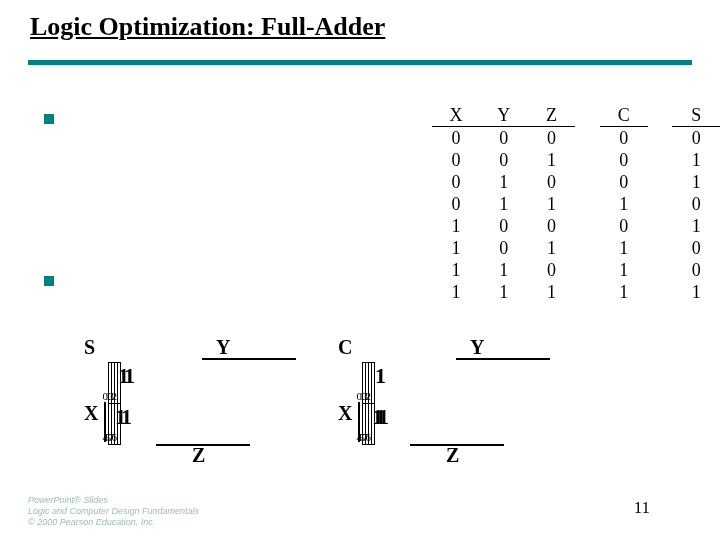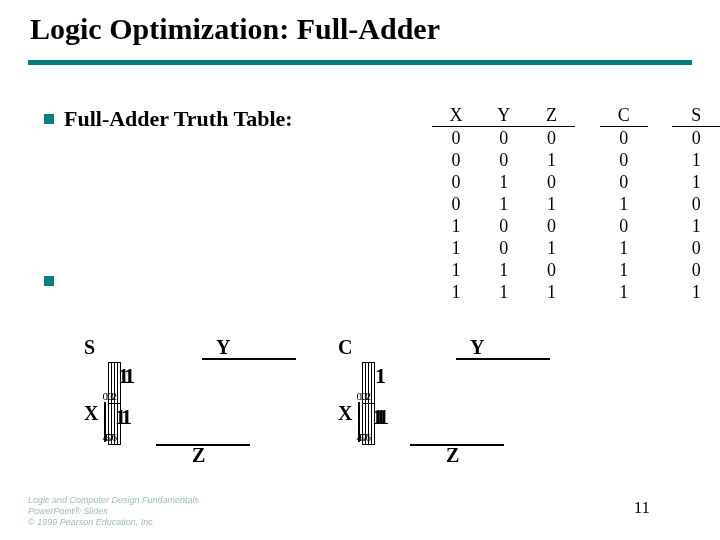--- a/index.html
+++ b/index.html
@@ -14,22 +14,23 @@
   }
   .slide {
     position: relative;
     width: 720px;
     height: 540px;
   }
   .title {
     position: absolute;
     left: 30px;
     top: 12px;
-    font-size: 30px;
-    font-weight: bold;
+    font-size: 26px;
+    font-weight: bold;
+    text-decoration: underline;
   }
   .hr {
     position: absolute;
     left: 28px;
     top: 60px;
     width: 664px;
     height: 5px;
     background: #008080;
   }
   .bullet {
@@ -161,21 +162,21 @@
 </style>
 </head>
 <body>
 
 <div class="slide">
 
   <div class="title">Logic Optimization: Full-Adder</div>
   <div class="hr"></div>
 
   <div class="bullet b1">
-    <span class="sq"></span><span>Full-Adder Truth Table:</span>
+    <span class="sq"></span>
   </div>
 
   <div class="bullet b2">
     <span class="sq"></span>
   </div>
 
   <table class="tt">
     <thead>
       <tr>
         <th>X</th>
@@ -359,19 +360,19 @@
             </td>
       </tr>
     </tbody>
       </table>
     <div class="km-ybar" style="left:116px; top:18px; width:94px;"></div>
     <div class="km-zbar" style="left:70px; top:104px; width:94px;"></div>
     <div class="km-xbar" style="left:18px; top:62px; height:40px;"></div>
   </div>
 
   <div class="footer">
+    <span class="line">PowerPoint® Slides</span>
     <span class="line">Logic and Computer Design Fundamentals</span>
-    <span class="line">PowerPoint® Slides</span>
-    <span class="line">© 1999 Pearson Education, Inc.</span>
+    <span class="line">© 2000 Pearson Education, Inc.</span>
   </div>
 
   <div class="pagenum">11</div>
 </div>
 
 </body></html>

